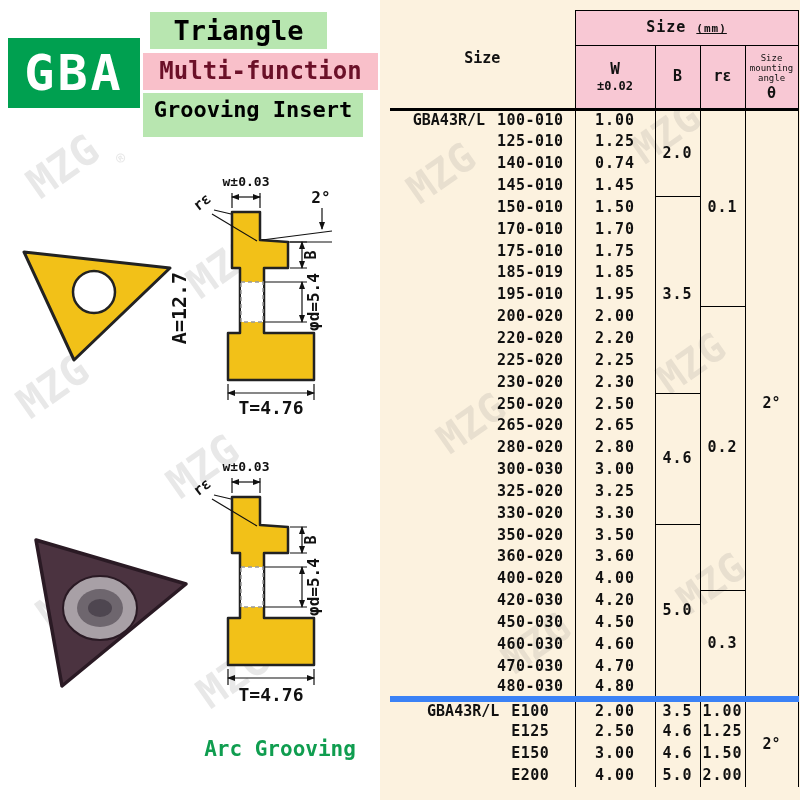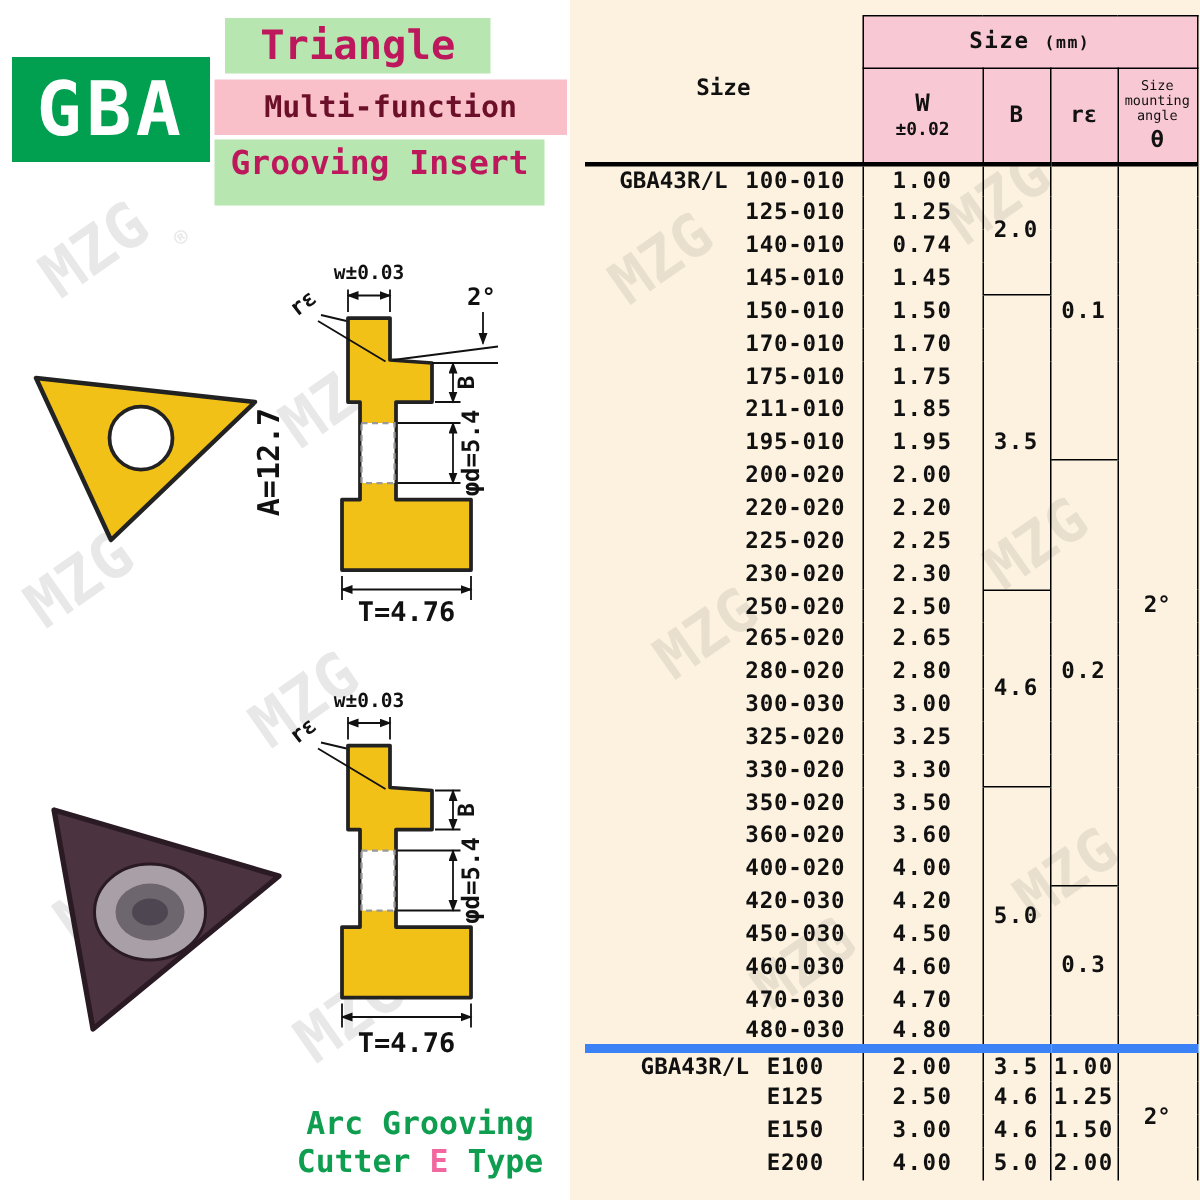--- a/index.html
+++ b/index.html
@@ -13,23 +13,23 @@
   svg text { font-family:"DejaVu Sans Mono", monospace; }
   .wmk { fill:rgba(110,110,110,0.16); font-size:42px; font-weight:bold; }
   .wmr { fill:rgba(110,110,110,0.16); font-size:15px; font-weight:bold; }
   .dim { stroke:#111; stroke-width:1.2; fill:none; }
   .dimtxt { fill:#111; font-weight:bold; }
   .profile { fill:#F2C118; stroke:#222; stroke-width:2.5; stroke-linejoin:round; }
 
   .logo { position:absolute; left:8px; top:38px; width:132px; height:70px;
           background:#00A050; color:#fff; text-align:center;
           font-weight:bold; font-size:50px; line-height:70px; letter-spacing:3px; }
-  .lbl  { position:absolute; text-align:center; font-weight:bold; color:#be185d; }
+  .lbl  { position:absolute; text-align:center; font-weight:bold; color:#000000; }
   .lbl1 { left:150px; top:12px;  width:177px; height:37px; background:#B8E6B0; font-size:27px; line-height:37px; }
-  .lbl2 { left:143px; top:53px;  width:235px; height:37px; background:#F9C0CA; font-size:20px; line-height:37px; color:#6B1028; }
+  .lbl2 { left:143px; top:53px;  width:235px; height:37px; background:#F9C0CA; font-size:24px; line-height:37px; color:#6B1028; }
   .lbl3 { left:143px; top:93px;  width:220px; height:44px; background:#B8E6B0; font-size:22px; line-height:34px; }
 
   .foot { position:absolute; left:150px; top:737px; width:260px; text-align:center;
           font-weight:bold; font-size:21px; line-height:25px; color:#0F9D4F; }
   .foot .acc { color:#F2679F; }
 
   
   .panel { position:absolute; left:380px; top:0; width:420px; height:800px; background:#FCF2DF; }
   .panel .wm { position:absolute; color:rgba(110,110,110,0.14); font-weight:bold; font-size:40px;
                transform:rotate(-35deg); pointer-events:none; white-space:nowrap; }
@@ -37,21 +37,21 @@
   table.spec { position:relative; z-index:1; margin:10px 0 0 10px; width:408px;
                border-collapse:collapse; table-layout:fixed; }
   table.spec td { padding:0; text-align:center; vertical-align:middle;
                   font-size:15px; line-height:1.05; font-weight:bold; color:#111; }
   tr.hr1 { height:35px; } tr.hr2 { height:64px; }
   tbody tr.r  { height:21.85px; }
   tbody tr.er { height:22px; }
 
   .model-h { font-size:26px; border-right:1px solid #000; border-bottom:3px solid #000; }
   .size-h  { background:#F8C8D4; border:1px solid #000; font-size:16px; letter-spacing:1px; }
-  .size-u  { font-size:11px; }
+  .size-u  { font-size:11px;text-decoration:underline; }
   .sub-h   { background:#F8C8D4; border-right:1px solid #000; border-bottom:3px solid #000; }
   .wh .wtop { font-size:16px; } .wh .wtol { font-size:12px; margin-top:2px; }
   .reh { font-size:18px; }
   .th .tnote { font-size:9px; line-height:1.15; font-weight:normal; }
   .th .tsym  { font-size:15px; margin-top:2px; }
 
   .cm { text-align:left; padding-left:6px; border-right:1px solid #000; }
   .pfx { display:inline-block; width:96px; }
   .num { letter-spacing:0.5px; }
   .cw { border-right:1px solid #000; letter-spacing:1px; }
@@ -142,21 +142,20 @@
     </g>
   </svg>
 
   <div class="logo">GBA</div>
   <div class="lbl lbl1">Triangle</div>
   <div class="lbl lbl2">Multi-function</div>
   <div class="lbl lbl3">Grooving Insert</div>
 
   <div class="foot">
     <div>Arc Grooving</div>
-    <div><span>Cutter </span><span class="acc">E</span><span> Type</span></div>
   </div>
 </div>
 
 <div class="panel">
   <div class="wm" style="left:25px;top:150px">MZG</div>
   <div class="wm" style="left:250px;top:110px">MZG</div>
   <div class="wm" style="left:55px;top:400px">MZG</div>
   <div class="wm" style="left:275px;top:340px">MZG</div>
   <div class="wm" style="left:120px;top:620px">MZG</div>
   <div class="wm" style="left:295px;top:560px">MZG</div>
@@ -213,21 +212,21 @@
         </tr>
     <tr class="r">
           <td class="cm"><span class="pfx"></span><span class="num">170-010</span></td>
           <td class="cw">1.70</td>
         </tr>
     <tr class="r">
           <td class="cm"><span class="pfx"></span><span class="num">175-010</span></td>
           <td class="cw">1.75</td>
         </tr>
     <tr class="r">
-          <td class="cm"><span class="pfx"></span><span class="num">211-010</span></td>
+          <td class="cm"><span class="pfx"></span><span class="num">185-019</span></td>
           <td class="cw">1.85</td>
         </tr>
     <tr class="r">
           <td class="cm"><span class="pfx"></span><span class="num">195-010</span></td>
           <td class="cw">1.95</td>
         </tr>
     <tr class="r">
           <td class="cm"><span class="pfx"></span><span class="num">200-020</span></td>
           <td class="cw">2.00</td>
           <td class="cr gt" rowspan="13">0.2</td>

